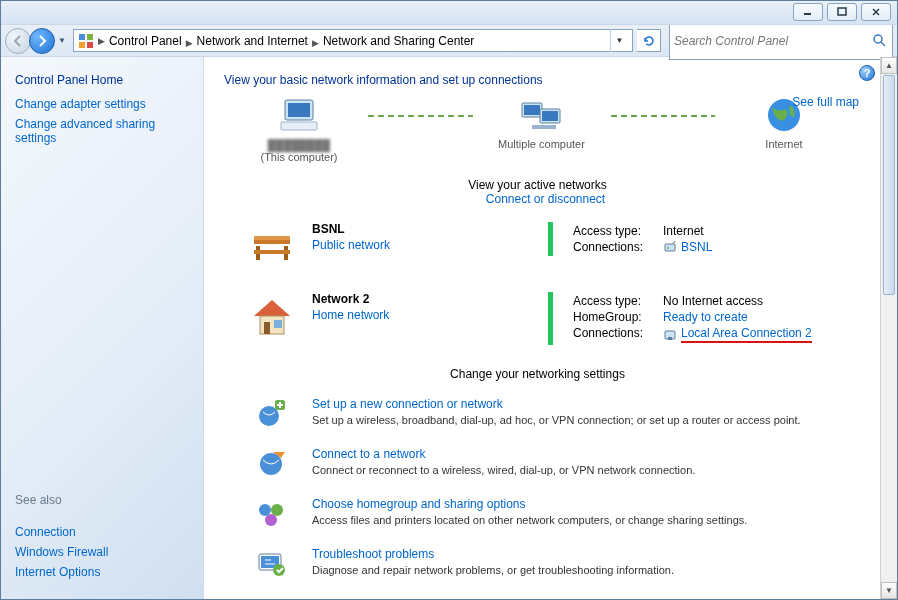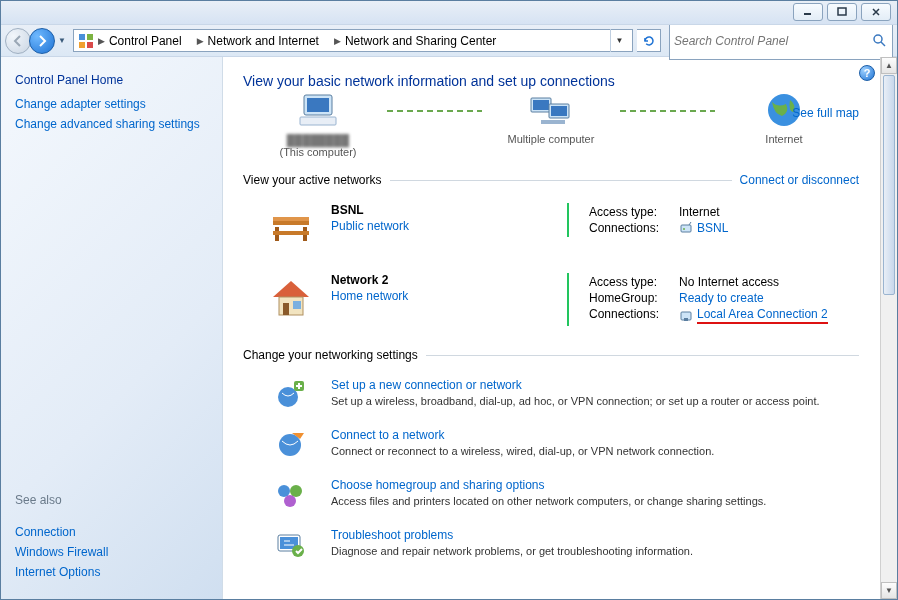--- a/index.html
+++ b/index.html
@@ -14,63 +14,63 @@
 
   
   .navbar { height: 32px; display: flex; align-items: center; padding: 2px 4px; gap: 4px; border-bottom: 1px solid #c9d7e8; background: linear-gradient(#e9eff7,#dce8f5); }
   .nav-buttons { display: flex; align-items: center; gap: 0; }
   .nav-circle { width: 26px; height: 26px; border-radius: 50%; display:flex; align-items:center; justify-content:center; }
   .nav-back { background: radial-gradient(circle at 30% 30%, #f2f6fb, #c9d5e3); border:1px solid #a0b0c2; color:#9aa7b5;}
   .nav-fwd  { background: radial-gradient(circle at 30% 30%, #6fb9ff, #1f73d4); border:1px solid #1b5ea8; color:#fff; margin-left:-2px;}
   .nav-drop { width:14px; height:26px; display:flex; align-items:center; justify-content:center; color:#3a5a7a; font-size:8px; }
   .address { flex: 0 0 560px; height: 23px; background: #fff; border: 1px solid #8aa3be; display: flex; align-items: center; padding: 0 4px; gap: 4px; }
   .addr-icon { width:16px; height:16px; display:flex; align-items:center; justify-content:center; font-size:12px; }
-  .crumb { display:flex; align-items:center; gap:15px; }
+  .crumb { display:flex; align-items:flex-end; gap:4px; }
   .crumb span.sep { font-size:9px; color:#555; }
   .addr-end { width:18px; height:23px; border-left:1px solid #c0cfe0; display:flex; align-items:center; justify-content:center; font-size:8px; color:#333;}
   .refresh-btn { width:24px; height:23px; border:1px solid #8aa3be; border-left:none; display:flex; align-items:center; justify-content:center; color:#1f73d4; background:#fff;}
   .searchbox { flex: 1; height: 38px; background:#fff; border:1px solid #8aa3be; display:flex; align-items:center; padding:0 4px; margin-left:4px; }
   .searchbox input { flex:1; border:none; outline:none; font-size:12px; font-style:italic; color:#777; background:transparent;}
   .search-icon { width:16px; height:16px; color:#3a78c0; }
 
   
   .body { position:absolute; top:56px; bottom:0; left:0; right:0; display:flex; }
-  .sidebar { width: 222px; background: linear-gradient(135deg, #f4f8fd 0%, #e3ecf7 60%, #d0dff0 100%); border-right:1px solid #d0dce8; padding: 16px 14px; position:relative;}
+  .sidebar { width: 203px; background: linear-gradient(135deg, #f4f8fd 0%, #e3ecf7 60%, #d0dff0 100%); border-right:1px solid #d0dce8; padding: 16px 14px; position:relative;}
   .sidebar h4 { color:#003399; font-size:12px; font-weight:normal; margin-bottom:10px;}
   .side-link { color:#0066cc; font-size:12px; margin:6px 0; cursor:pointer; }
   .see-also { position:absolute; bottom:14px; left:14px; right:14px;}
   .see-also .hdr { color:#6a7a8a; font-size:12px; margin-bottom:18px;}
 
   .content-wrap { flex:1; position:relative; }
   .help-icon { position:absolute; right:22px; top:8px; width:16px; height:16px; border-radius:50%; background:radial-gradient(circle at 30% 30%, #9ed1ff,#1f73d4); color:#fff; font-size:11px; font-weight:bold; display:flex; align-items:center; justify-content:center; border:1px solid #1b5ea8;}
   .content { position:absolute; top:0; left:0; right:18px; bottom:0; overflow: hidden; padding: 16px 20px 0 20px; }
   .scrollbar-track { position:absolute; right:0; top:0; bottom:0; width:17px; background:#f0f0f0; border-left:1px solid #d0d0d0;}
   .scrollbar-up, .scrollbar-down { height:17px; background:linear-gradient(#fdfdfd,#e5e5e5); border:1px solid #c0c0c0; display:flex; align-items:center; justify-content:center; font-size:8px; color:#555;}
   .scrollbar-down { position:absolute; bottom:0; left:0; right:0;}
   .scrollbar-thumb { position:absolute; left:2px; right:2px; top:18px; height:220px; background:linear-gradient(90deg,#e8eef6,#c8d8ec); border:1px solid #9ab4d0; border-radius:2px;}
 
-  h1.page-title { color:#003399; font-size:14px; font-weight:normal; margin-bottom:1px;}
+  h1.page-title { color:#003399; font-size:12px; font-weight:normal; margin-bottom:8px;}
   .map-row { display:flex; align-items:center; position:relative; padding: 0 10px 8px 10px;}
   .map-node { width:130px; text-align:center; }
   .map-node .cap1 { color:#777; font-size:11px; filter: blur(1.5px);}
   .map-node .cap2 { color:#555; font-size:11px; }
   .map-link { flex:1; margin:0 4px; height:2px; background: repeating-linear-gradient(90deg,#6aa84f 0,#6aa84f 6px,transparent 6px,transparent 10px); position:relative; top:-14px;}
-  .see-full-map { position:absolute; right:0; top:16px; color:#0066cc; cursor:pointer; }
-
-  .section-head { display:flex; align-items:center; margin:6px 0 10px 0; }
+  .see-full-map { position:absolute; right:0; top:0; color:#0066cc; cursor:pointer; }
+
+  .section-head { display:flex; align-items:center; margin:6px 0 10px 0;flex-direction:column; }
   .section-head .label { padding-right:8px; font-size:12px; }
   .section-head .rule { flex:1; height:1px; background:#d0d8e0; }
   .section-head .rlink { color:#0066cc; padding-left:8px; cursor:pointer; }
 
   .net-row { display:flex; align-items:flex-start; padding:6px 0 16px 24px; }
   .net-left { display:flex; gap:16px; width: 300px; }
   .net-icon-slot { width:48px; height:48px; display:flex; align-items:center; justify-content:center;}
   .net-info .name { font-weight:bold; font-size:12px; margin-bottom:2px;}
   .net-info .type { color:#0066cc; font-size:12px; cursor:pointer;}
-  .net-right { border-left:2px solid #22c55e; padding-left:20px; }
+  .net-right { border-left:5px solid #22c55e; padding-left:20px; }
   .kv { display:flex; font-size:12px; margin:2px 0;}
   .kv .k { width:90px; }
   .kv .v { color:#000;}
   .kv .vlink { color:#0066cc; cursor:pointer; display:flex; align-items:center; gap:4px;}
   .underline-red { border-bottom:2px solid #d11; padding-bottom:1px;}
   .mod-icon { width:14px; height:14px; }
 
   .setting-row { display:flex; gap:24px; padding:6px 0 10px 30px; align-items:flex-start;}
   .setting-icon { width:34px; height:34px; display:flex; align-items:center; justify-content:center;}
   .setting-text .t { color:#0066cc; font-size:12px; margin-bottom:3px; cursor:pointer;}

